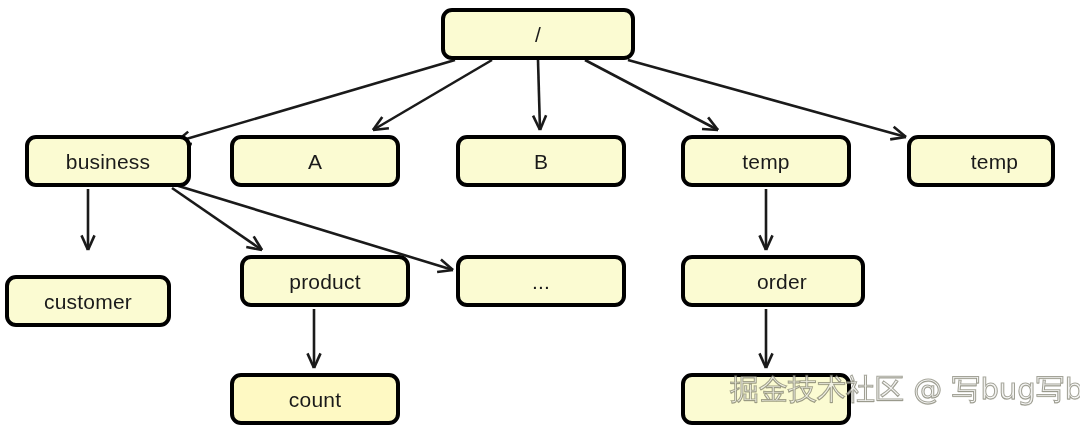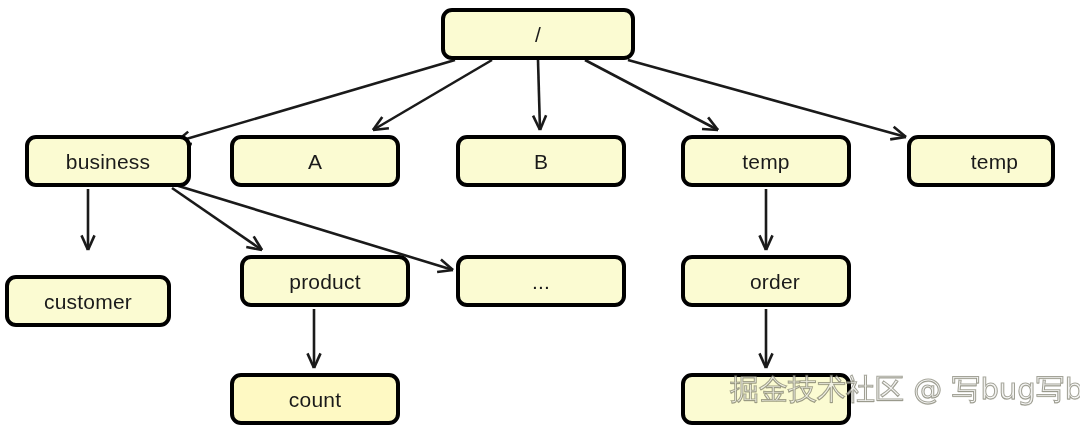--- a/index.html
+++ b/index.html
@@ -142,21 +142,21 @@
       </div>
       <div class="node" style="left: 5px; top: 255px; width: 166px; height: 52px; background: rgb(251, 251, 210); border-color: rgb(0, 0, 0); margin-top: 20px;">
         <span class="node-label">customer</span>
       </div>
       <div class="node" style="left: 240px; top: 255px; width: 170px; height: 52px; background: rgb(251, 251, 210); border-color: rgb(0, 0, 0);">
         <span class="node-label">product</span>
       </div>
       <div class="node" style="left: 456px; top: 255px; width: 170px; height: 52px; background: rgb(251, 251, 210); border-color: rgb(0, 0, 0);">
         <span class="node-label">...</span>
       </div>
-      <div class="node" style="left: 681px; top: 255px; width: 170px; height: 52px; background: rgb(251, 251, 210); border-color: rgb(0, 0, 0); padding-left: 18px;">
+      <div class="node" style="left: 681px; top: 255px; width: 184px; height: 52px; background: rgb(251, 251, 210); border-color: rgb(0, 0, 0); padding-left: 18px;">
         <span class="node-label">order</span>
       </div>
       <div class="node" style="left: 230px; top: 373px; width: 170px; height: 52px; background: #fef9c3; border-color: rgb(0, 0, 0);">
         <span class="node-label">count</span>
       </div>
       <div class="node" style="left: 681px; top: 373px; width: 170px; height: 52px; background: rgb(251, 251, 210); border-color: rgb(0, 0, 0);">
         <span class="node-label"></span>
       </div>
     </div>
 

